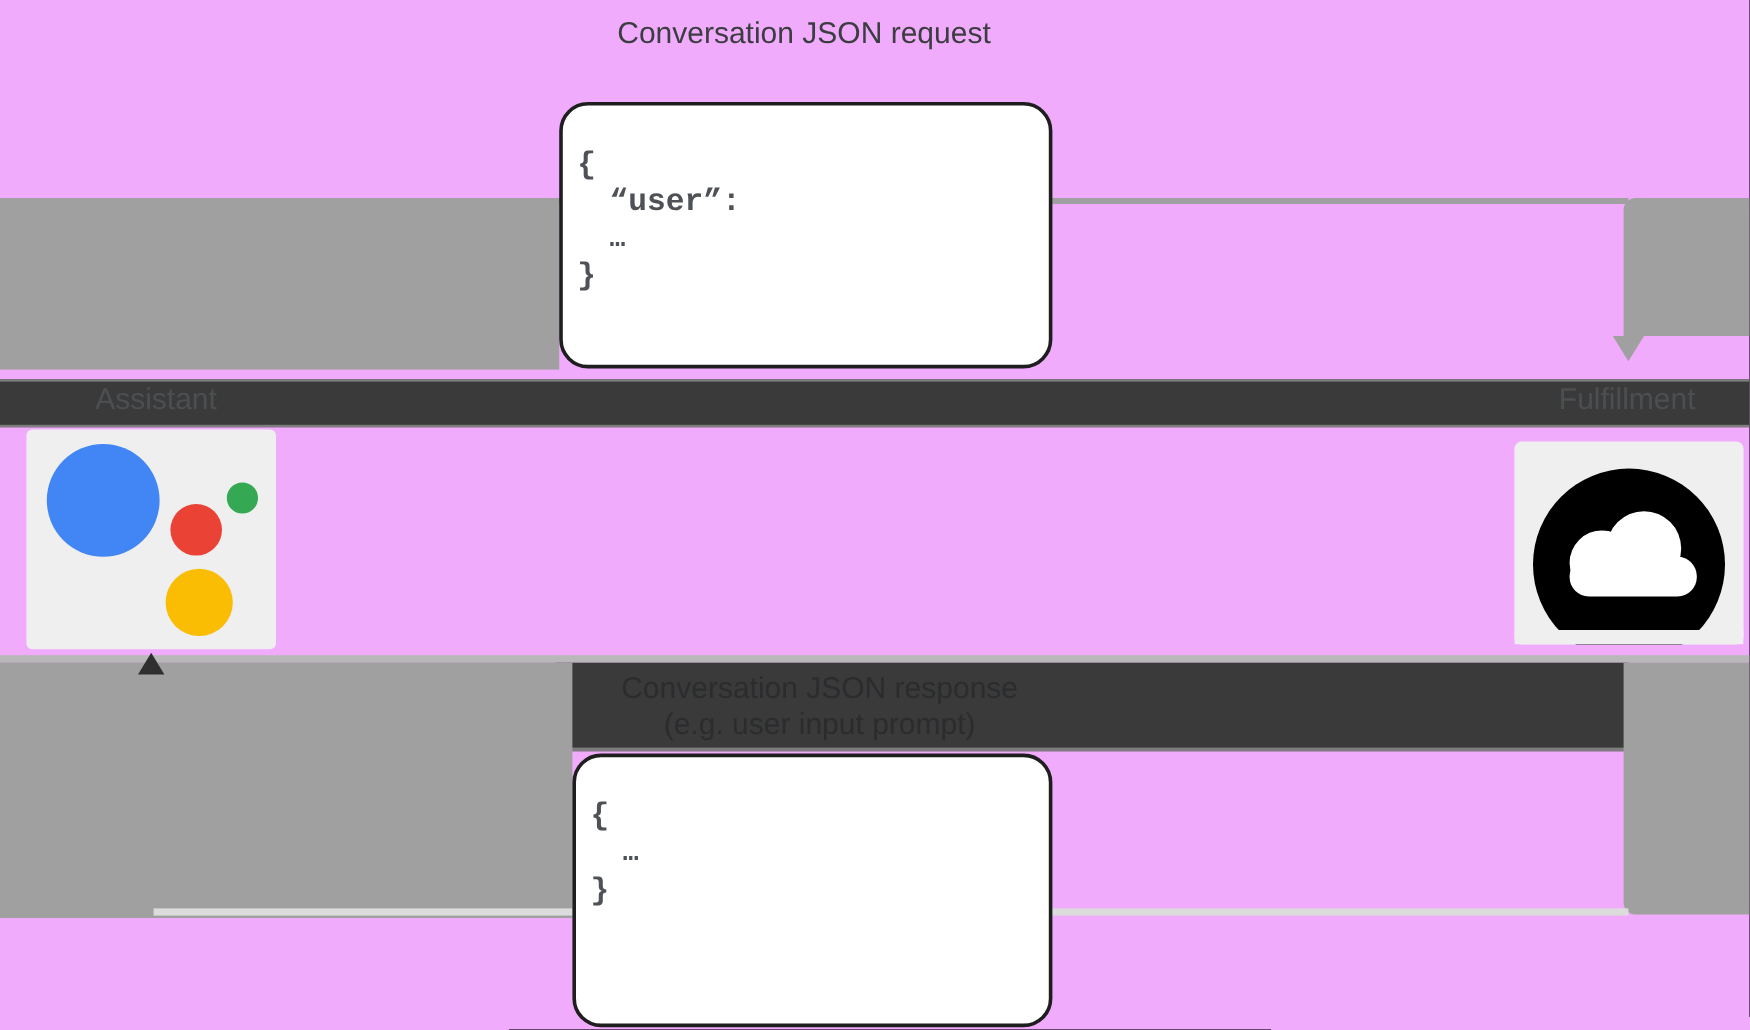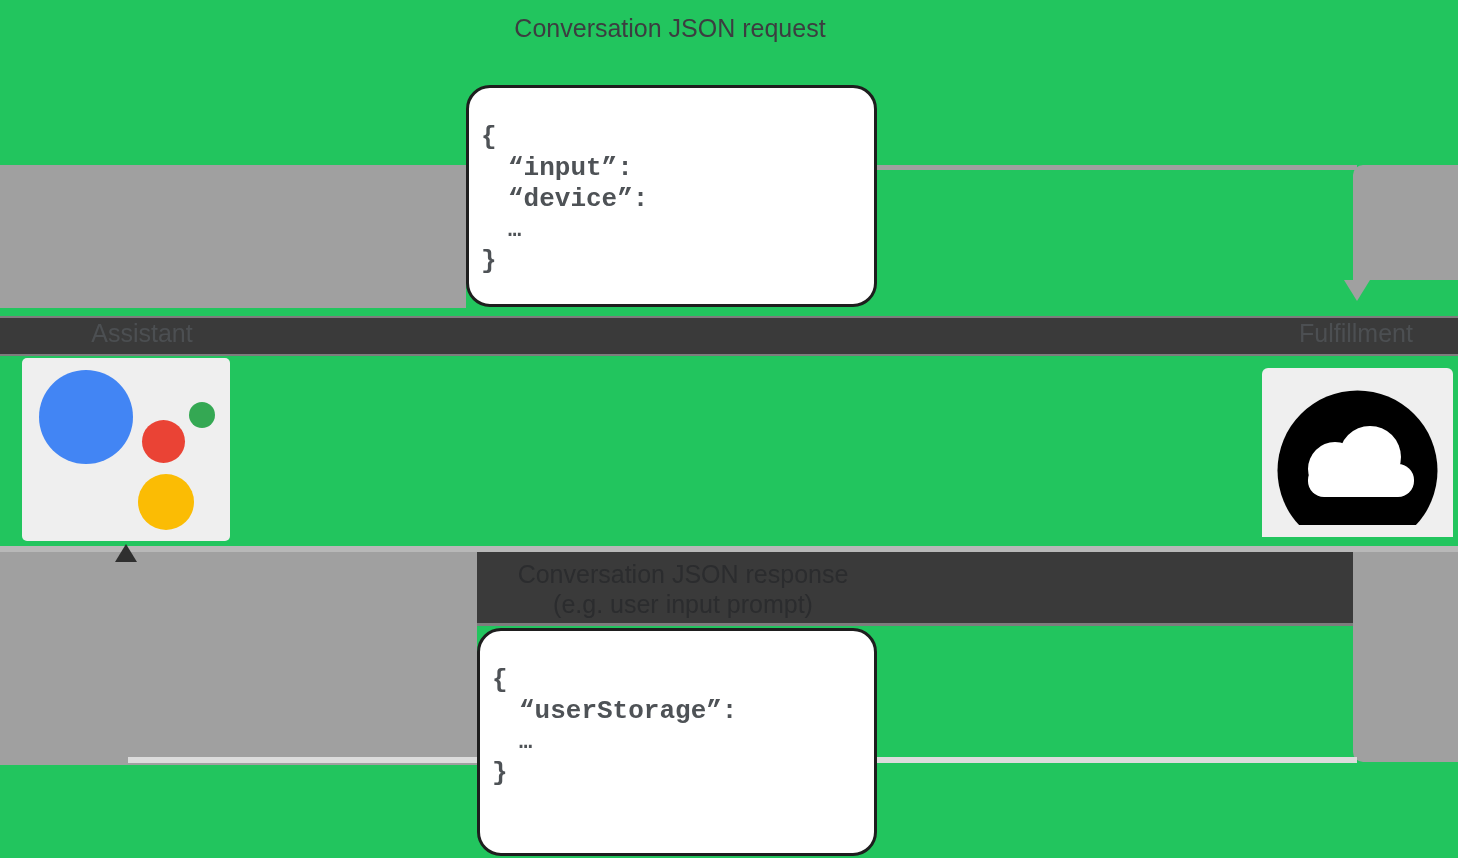--- a/index.html
+++ b/index.html
@@ -1,17 +1,17 @@
 <!DOCTYPE html>
 <html><head>
 <meta charset="utf-8">
 <style>
   html,body{margin:0;padding:0;background:#000;}
   #stage{
-    position:relative;width:1458px;height:858px;background:#22c55e;overflow:hidden;
+    position:relative;width:1458px;height:858px;background:#f0abfc;overflow:hidden;
     font-family:"Liberation Sans",sans-serif;
   }
   .abs{position:absolute;}
 
   
   .gray{background:var(--arrow-gray);}
   .panel-top-left   {left:0;top:165px;width:466px;height:143px;}
   .line-top         {left:0;top:165px;width:1357px;height:5px;}
   .col-right-top    {left:1353px;top:165px;width:105px;height:115px;border-top-left-radius:10px;}
   .panel-bottom-left{left:0;top:552px;width:477px;height:213px;}
@@ -35,21 +35,21 @@
     border-bottom:18px solid #2f2f2f;z-index:4;}
 
   
   .caption{width:420px;text-align:center;font-size:25px;line-height:30px;z-index:5;}
   .cap-request{left:460px;top:13px;color:var(--title-text);}
   .cap-response{left:473px;top:559px;color:var(--resp-text);}
 
   
   .entity-label{width:220px;text-align:center;font-size:25px;color:var(--label-text);
     top:319px;z-index:6;}
-  .label-assistant{left:32px;}
+  .label-assistant{left:20px;}
   .label-fulfillment{left:1246px;}
 
   
   .code-box{background:#fff;border:3px solid var(--box-border);border-radius:24px;
     z-index:8;box-sizing:border-box;
     font-family:"Liberation Mono",monospace;font-weight:700;font-size:26px;
     color:var(--code-text);line-height:31px;padding:34px 20px 0 12px;}
   .box-request {left:466px;top:85px; width:411px;height:222px;}
   .box-response{left:477px;top:628px;width:400px;height:228px;}
   .code-line{white-space:pre;}
@@ -88,22 +88,21 @@
   <div class="abs gray col-right-bottom"></div>
   <div class="abs line-bottom"></div>
   <div class="abs arrow-up"></div>
 
   <div class="abs caption cap-request">
     <div>Conversation JSON request</div>
   </div>
 
   <div class="abs code-box box-request">
     <div class="code-line">{</div>
-    <div class="code-line indent">“input”:</div>
-    <div class="code-line indent">“device”:</div>
+    <div class="code-line indent">“user”:</div>
     <div class="code-line indent dots">…</div>
     <div class="code-line">}</div>
   </div>
 
   <div class="abs entity-label label-assistant">Assistant</div>
   <div class="abs entity-label label-fulfillment">Fulfillment</div>
 
   <div class="abs tile tile-assistant">
     <div>
       <span class="dot dot-blue"></span>
@@ -125,18 +124,17 @@
     </svg>
   </div>
 
   <div class="abs caption cap-response">
     <div>Conversation JSON response</div>
     <div>(e.g. user input prompt)</div>
   </div>
 
   <div class="abs code-box box-response">
     <div class="code-line">{</div>
-    <div class="code-line indent">“userStorage”:</div>
     <div class="code-line indent dots">…</div>
     <div class="code-line">}</div>
   </div>
 
 </div>
 
 </body></html>

